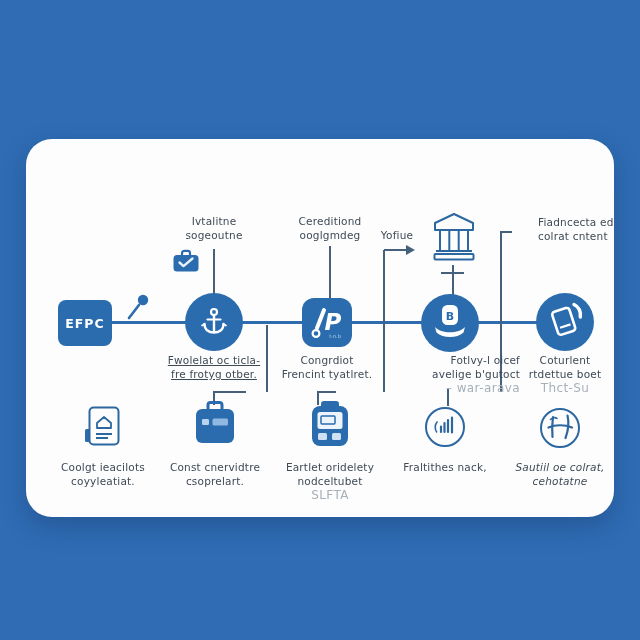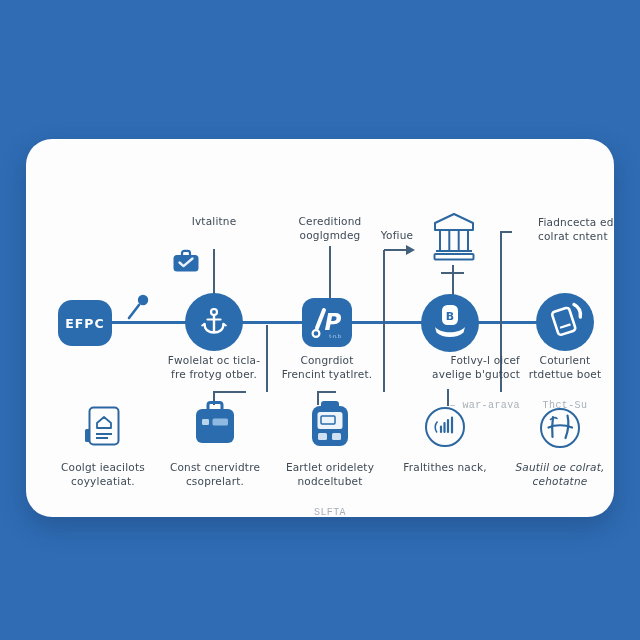--- a/index.html
+++ b/index.html
@@ -18,25 +18,25 @@
   .hline{height:2px;}
   .hline.main{background:#2e6cae;height:3px;border-radius:2px;}
   .arrowhead{
     position:absolute;width:0;height:0;
     border-left:9px solid #44607a;
     border-top:5.5px solid transparent;
     border-bottom:5.5px solid transparent;
   }
   .node{position:absolute;background:#2a6cad;display:flex;align-items:center;justify-content:center;}
   .node.circle{border-radius:50%;}
-  .node.square{border-radius:14px;}
+  .node.square{border-radius:8px;}
   .start-label{color:#fff;font-weight:bold;font-size:12.5px;letter-spacing:1px;}
   .cap{position:absolute;text-align:center;color:#3e4a55;font-size:10.5px;line-height:14px;letter-spacing:.2px;}
   .cap.left{text-align:left;}
-  .cap .sub{display:block;margin-top:18px;font-size:10px;color:#a7b0b8;letter-spacing:.4px;font-family:Liberation Mono, monospace;}
+  .cap .sub{display:block;margin-top:0;font-size:12px;color:#a7b0b8;letter-spacing:.4px;}
   .icon{position:absolute;}
   svg{display:block;}
 </style>
 </head>
 <body>
 
 <div class="stage">
   <div class="card"></div>
 
   <div class="hline main" style="left:110px;top:321px;width:455px;"></div>
@@ -56,20 +56,21 @@
 
   <div class="vline" style="left:266px;top:325px;height:67px;"></div>
   <div class="vline" style="left:213px;top:391px;height:14px;"></div>
   <div class="hline" style="left:213px;top:391px;width:33px;"></div>
   <div class="vline" style="left:317px;top:391px;height:14px;"></div>
   <div class="hline" style="left:317px;top:391px;width:19px;"></div>
   <div class="vline" style="left:447px;top:389px;height:17px;"></div>
 
   <div class="cap" style="left:154px;top:214px;width:120px;">
     <div>Ivtalitne</div>
+    <div>sogeoutne</div>
   </div>
   <div class="cap" style="left:270px;top:214px;width:120px;">
     <div>Cereditiond</div>
     <div>ooglgmdeg</div>
   </div>
   <div class="cap" style="left:362px;top:228px;width:70px;">Yofiue</div>
   <div class="cap left" style="left:512px;top:215px;width:100px;margin-left:26px;">
     <div>Fiadncecta ed</div>
     <div>colrat cntent</div>
   </div>
@@ -140,21 +141,21 @@
       <svg width="58" height="58" viewBox="0 0 58 58" fill="none">
         <g transform="rotate(-18 29 29)">
           <rect x="19" y="16" width="18" height="24" rx="3" stroke="#ffffff" stroke-width="2.6"></rect>
           <path d="M22.5 33 H33.5" stroke="#ffffff" stroke-width="2.2"></path>
         </g>
         <path d="M38 11.5 c5 2.5 7 6.5 6.3 12.5" stroke="#ffffff" stroke-width="3.4" stroke-linecap="round"></path>
       </svg>
     </span>
   </div>
 
-  <div class="cap" style="left:144px;top:353px;width:140px;">
+  <div class="cap" style="left:144px;top:353px;width:140px;text-decoration:underline;">
     <div>Fwolelat oc ticla-</div>
     <div>fre frotyg otber.</div>
   </div>
   <div class="cap" style="left:257px;top:353px;width:140px;">
     <div>Congrdiot</div>
     <div>Frencint tyatlret.</div>
   </div>
   <div class="cap" style="left:380px;top:353px;width:140px;text-align:right;">
     <div>Fotlvy-l oicef</div>
     <div>avelige b'gutoct</div>

